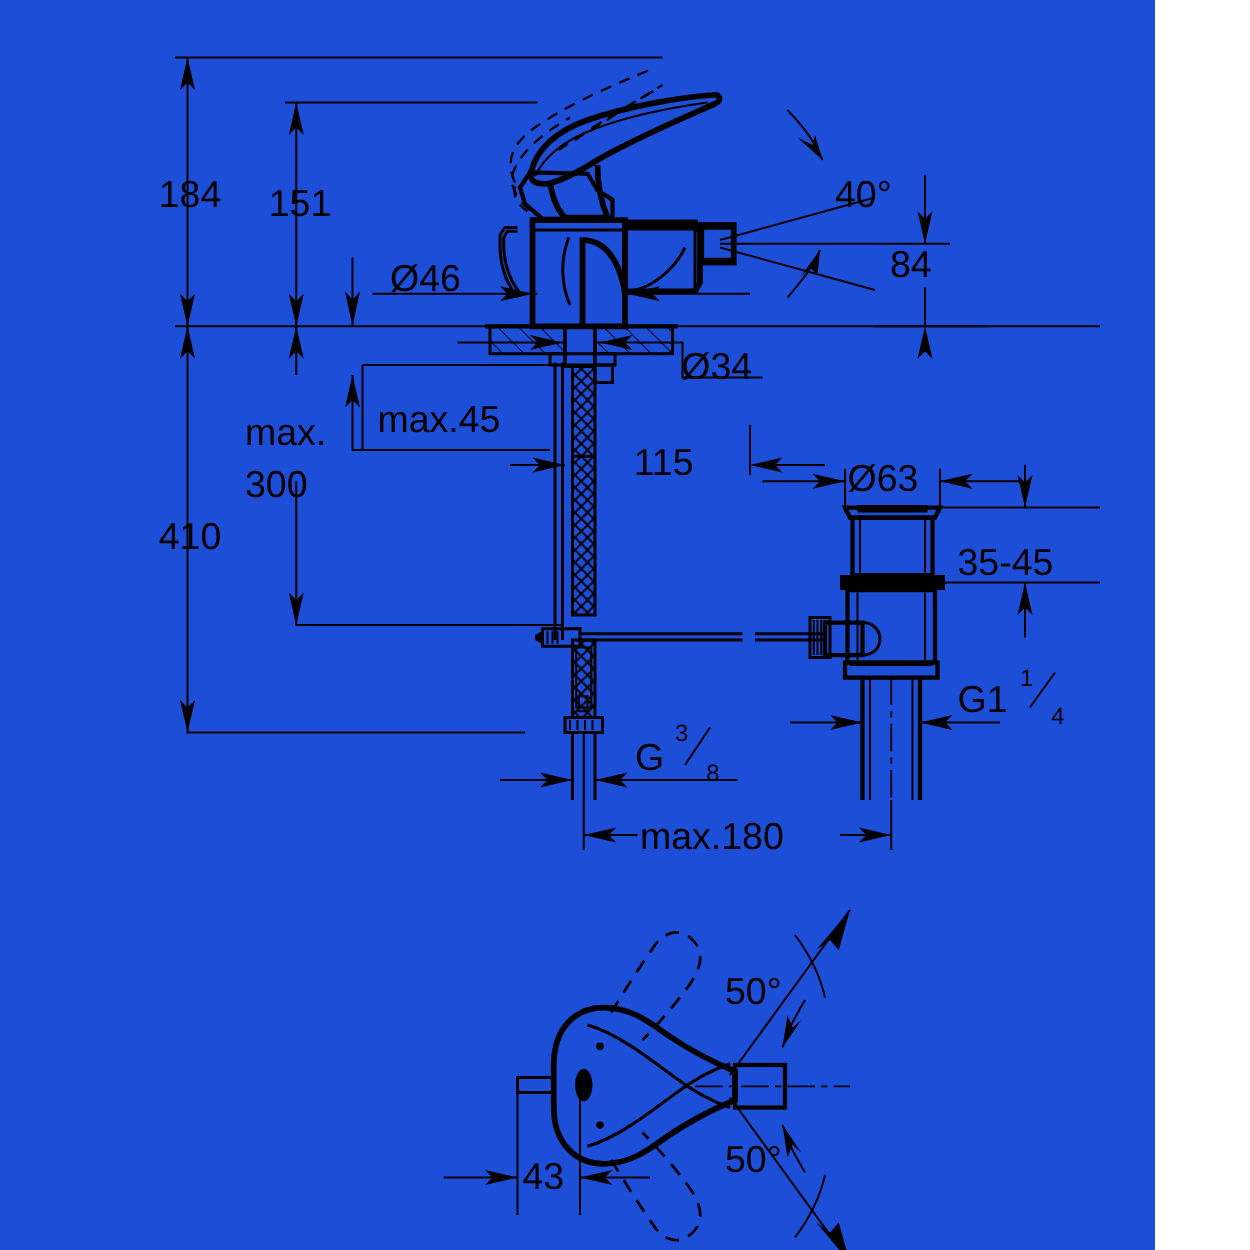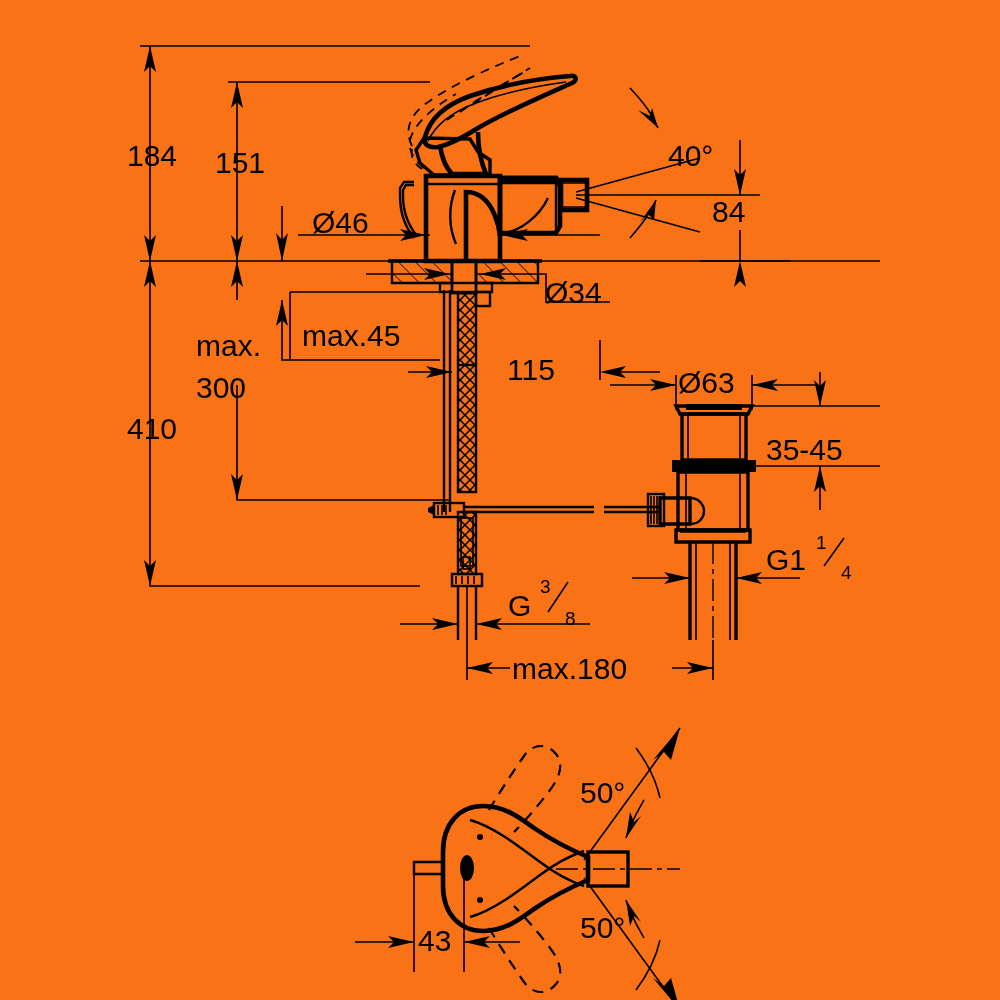--- a/index.html
+++ b/index.html
@@ -1,18 +1,18 @@
 <!DOCTYPE html>
 <html><head>
 <meta charset="utf-8">
 <style>
   html,body{margin:0;padding:0;background:#ffffff;}
   body{width:1000px;height:1000px;overflow:hidden;
        font-family:"Liberation Sans","DejaVu Sans",sans-serif;color:#000;}
-  #stage{position:relative;width:1000px;height:1000px;background:#f97316;text-decoration:underline;}
+  #stage{position:relative;width:924px;height:1000px;background:#1d4ed8;text-decoration:underline;}
   svg#drawing{position:absolute;left:0;top:0;width:1000px;height:1000px;display:block;}
   .dimtext{font-family:"Liberation Sans","DejaVu Sans",sans-serif;
            font-size:30px;fill:#000;dominant-baseline:middle;}
   .dimtext.small{font-size:19px;}
   .ln{stroke:#000;fill:none;}
   .thin{stroke-width:1.6;}
   .med{stroke-width:2.4;}
   .thick{stroke-width:3.4;}
   .vthick{stroke-width:4.6;}
   .hatch{stroke:#000;stroke-width:1.5;fill:none;}

